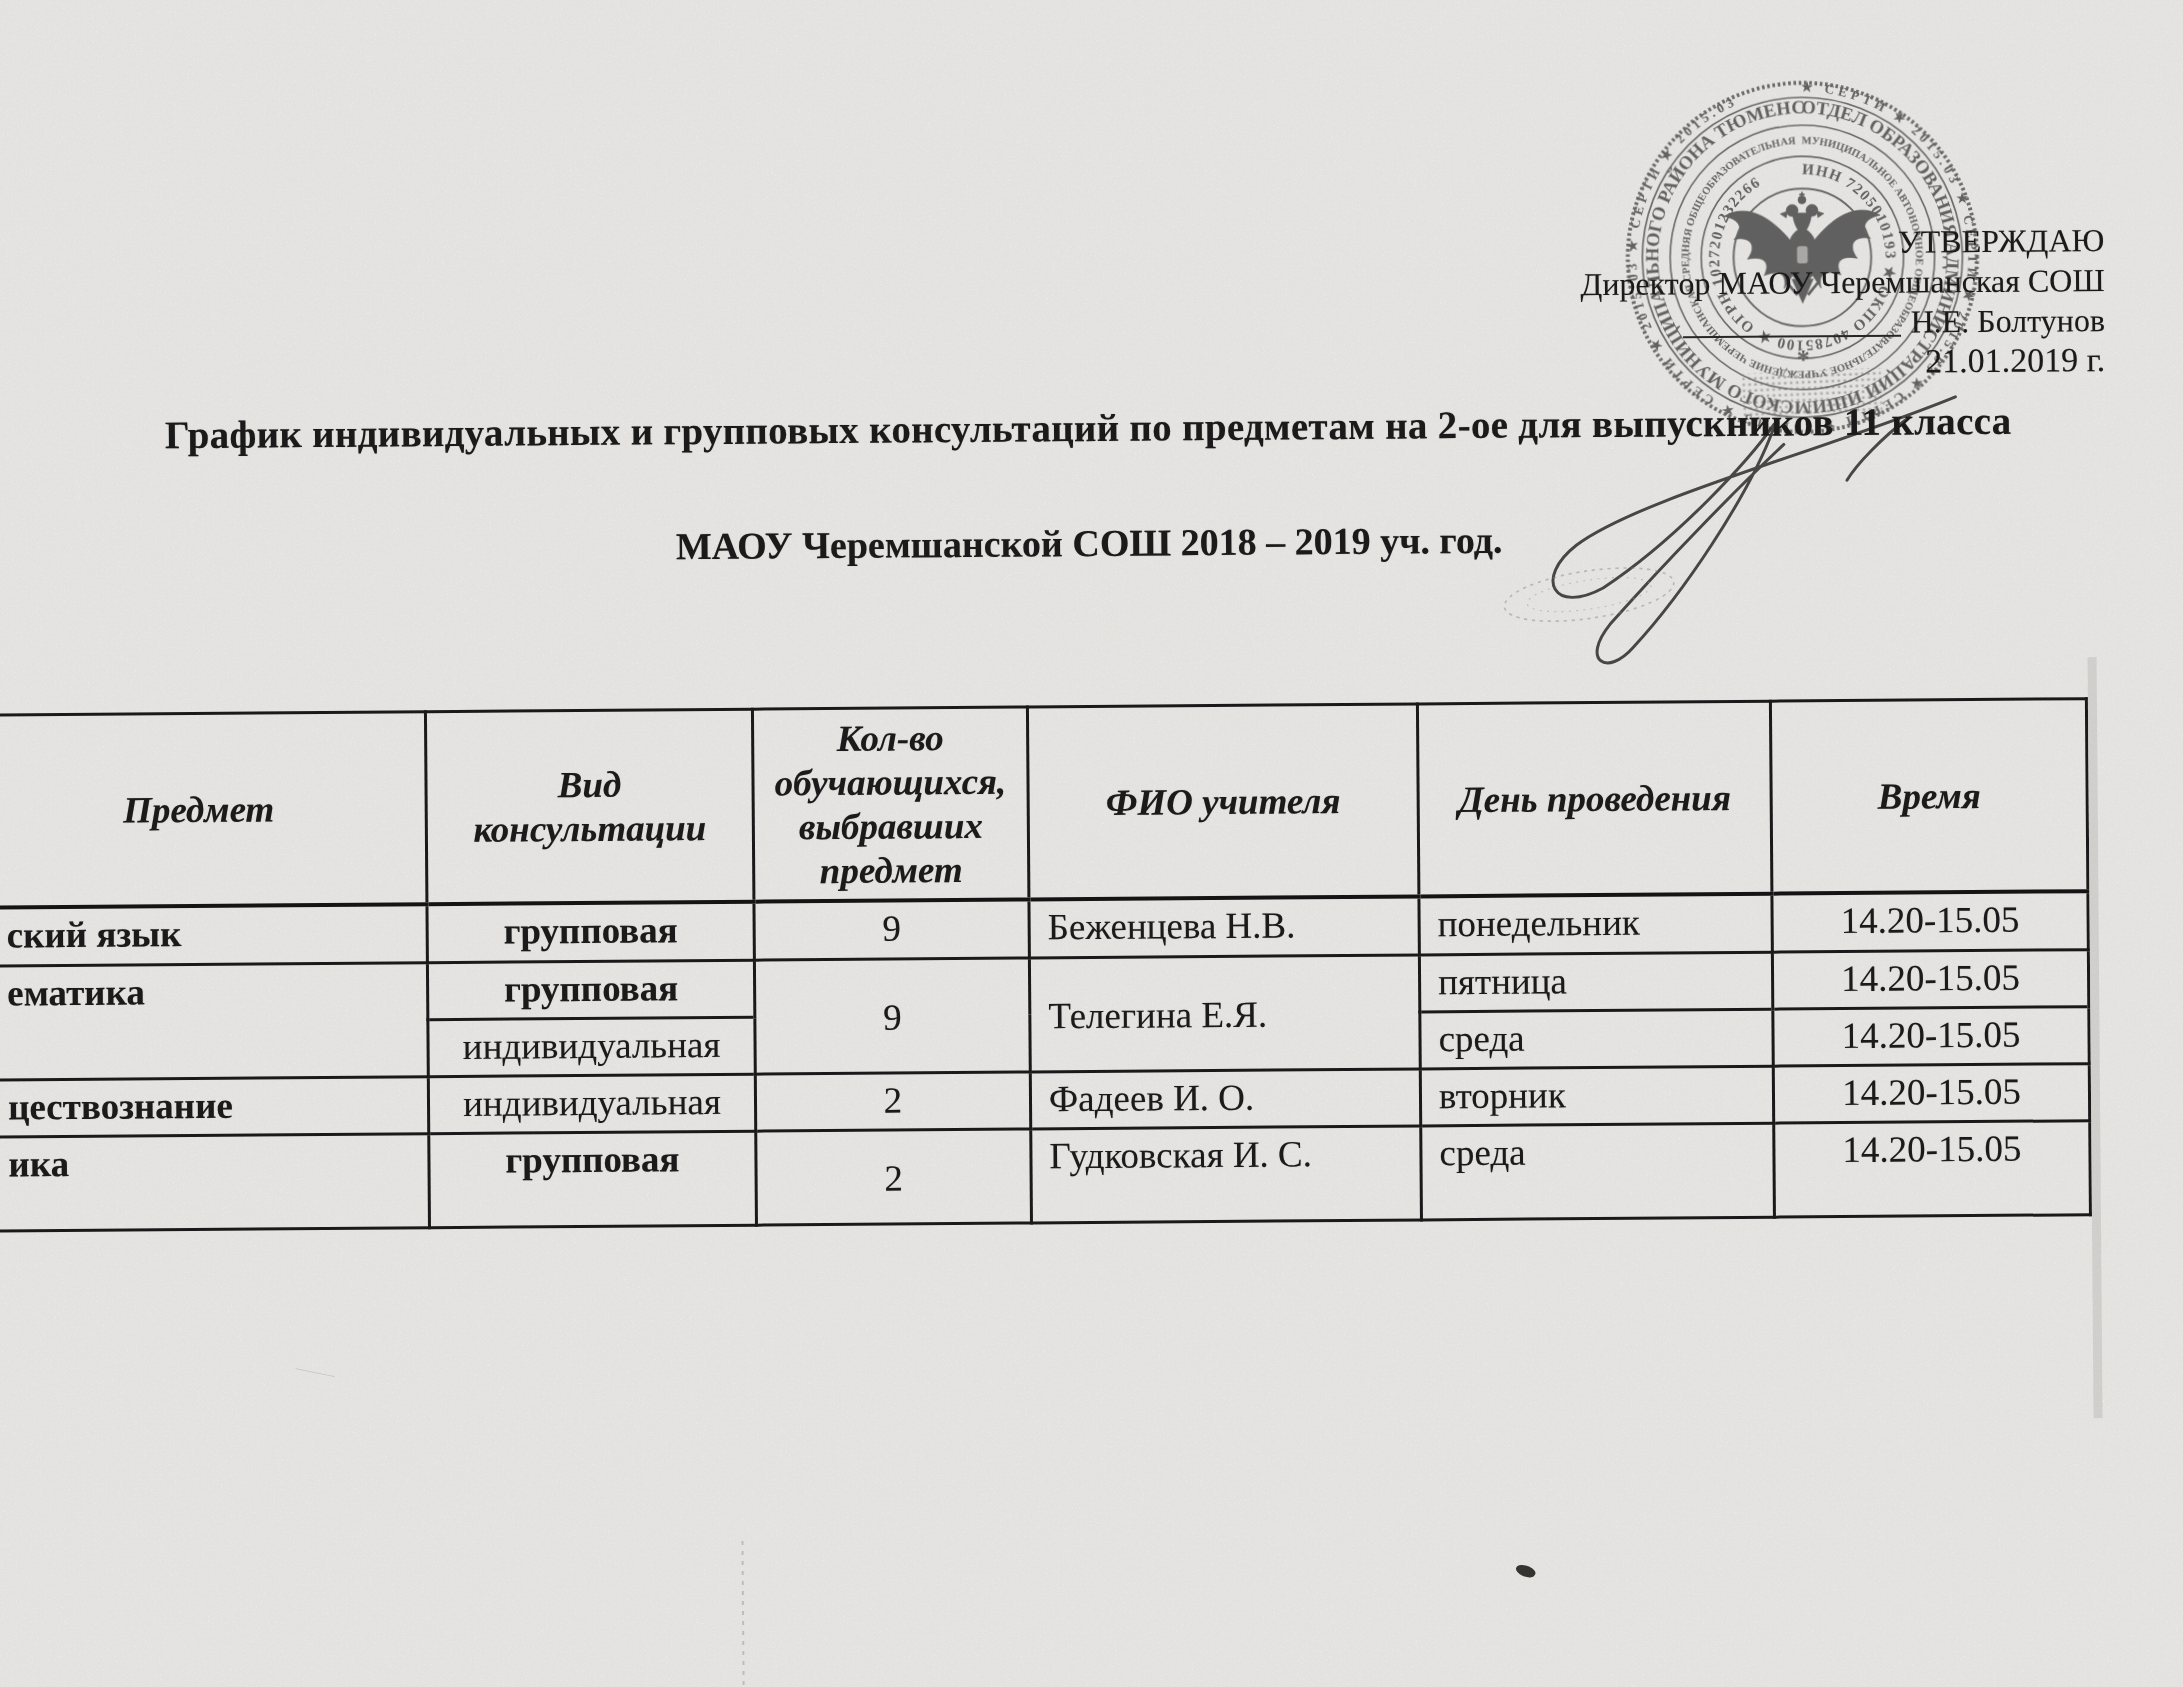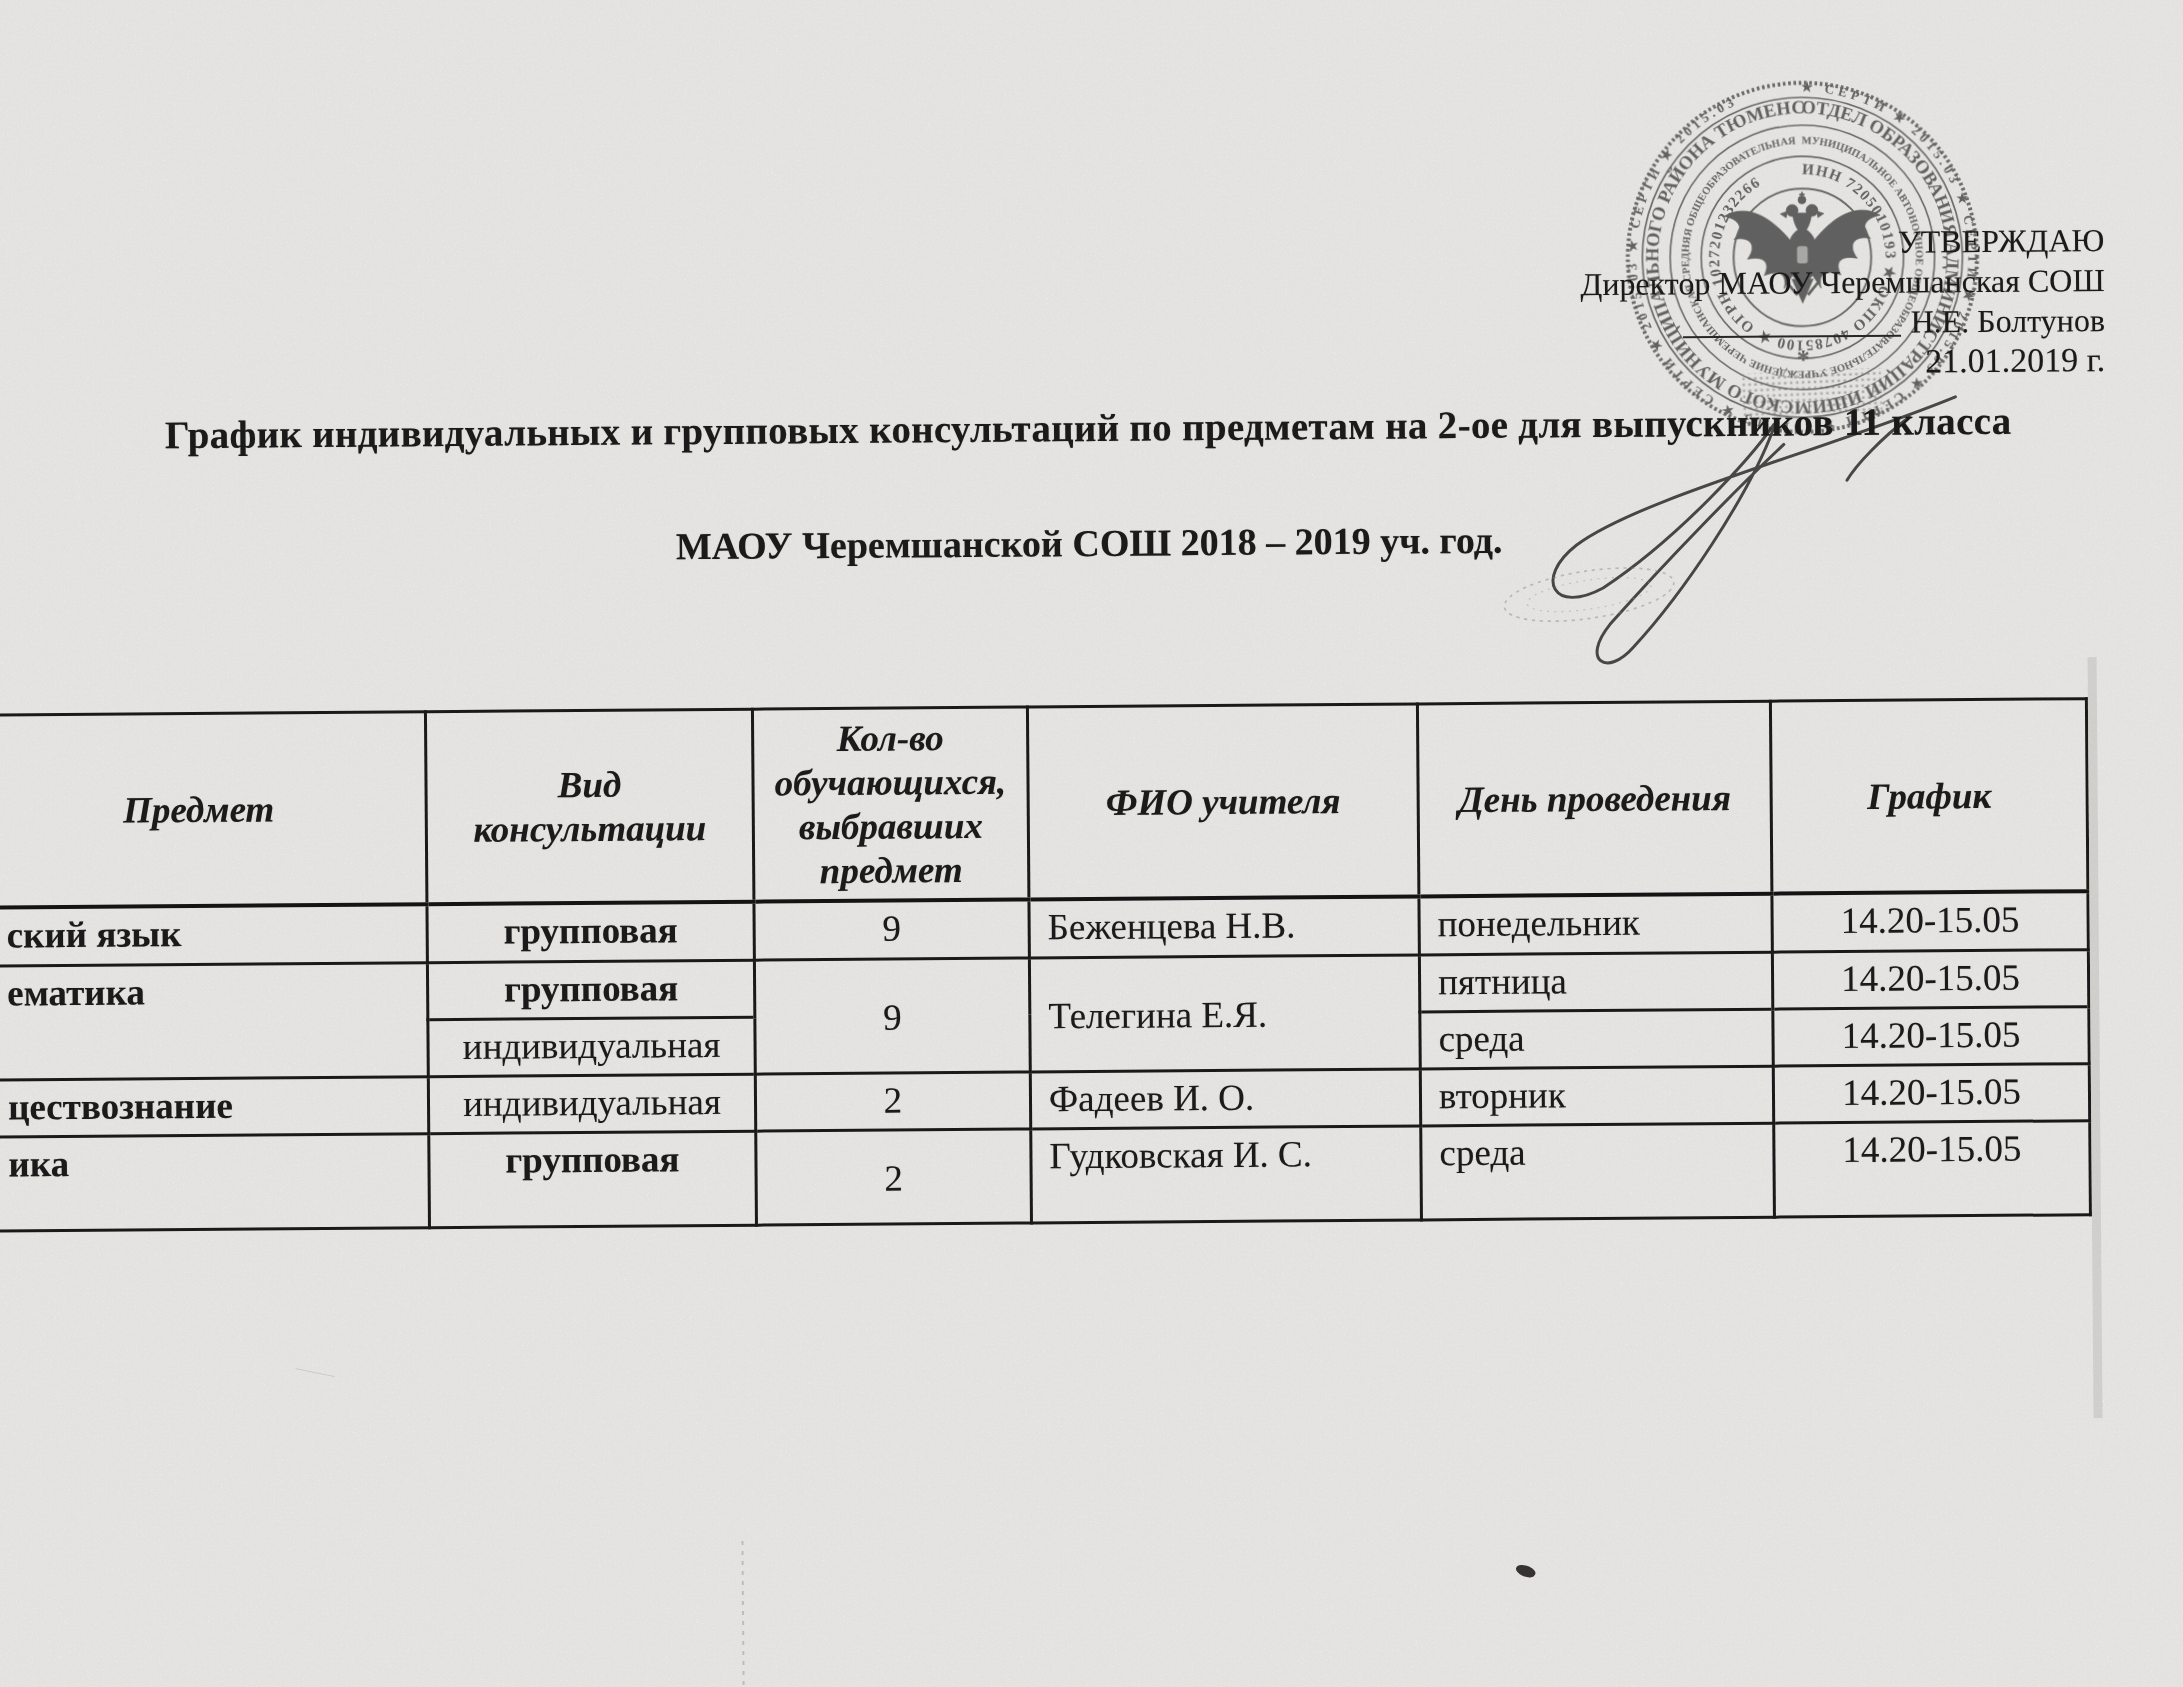--- a/index.html
+++ b/index.html
@@ -165,21 +165,21 @@
           <col style="width:353px">
           <col style="width:316px">
       </colgroup>
       <thead>
         <tr>
           <th><span>Предмет</span></th>
           <th><span class="hdr-wide">Вид консультации</span></th>
           <th><span class="hdr-narrow">Кол-во обучающихся, выбравших предмет</span></th>
           <th><span>ФИО учителя</span></th>
           <th><span>День проведения</span></th>
-          <th><span>График</span></th>
+          <th><span>Время</span></th>
         </tr>
       </thead>
       <tbody>
         <tr class="r1">
           <td class="subject">ский язык</td>
           <td class="vid bold">групповая</td>
           <td class="count">9</td>
           <td class="teacher">Беженцева Н.В.</td>
           <td class="day">понедельник</td>
           <td class="time">14.20-15.05</td>

